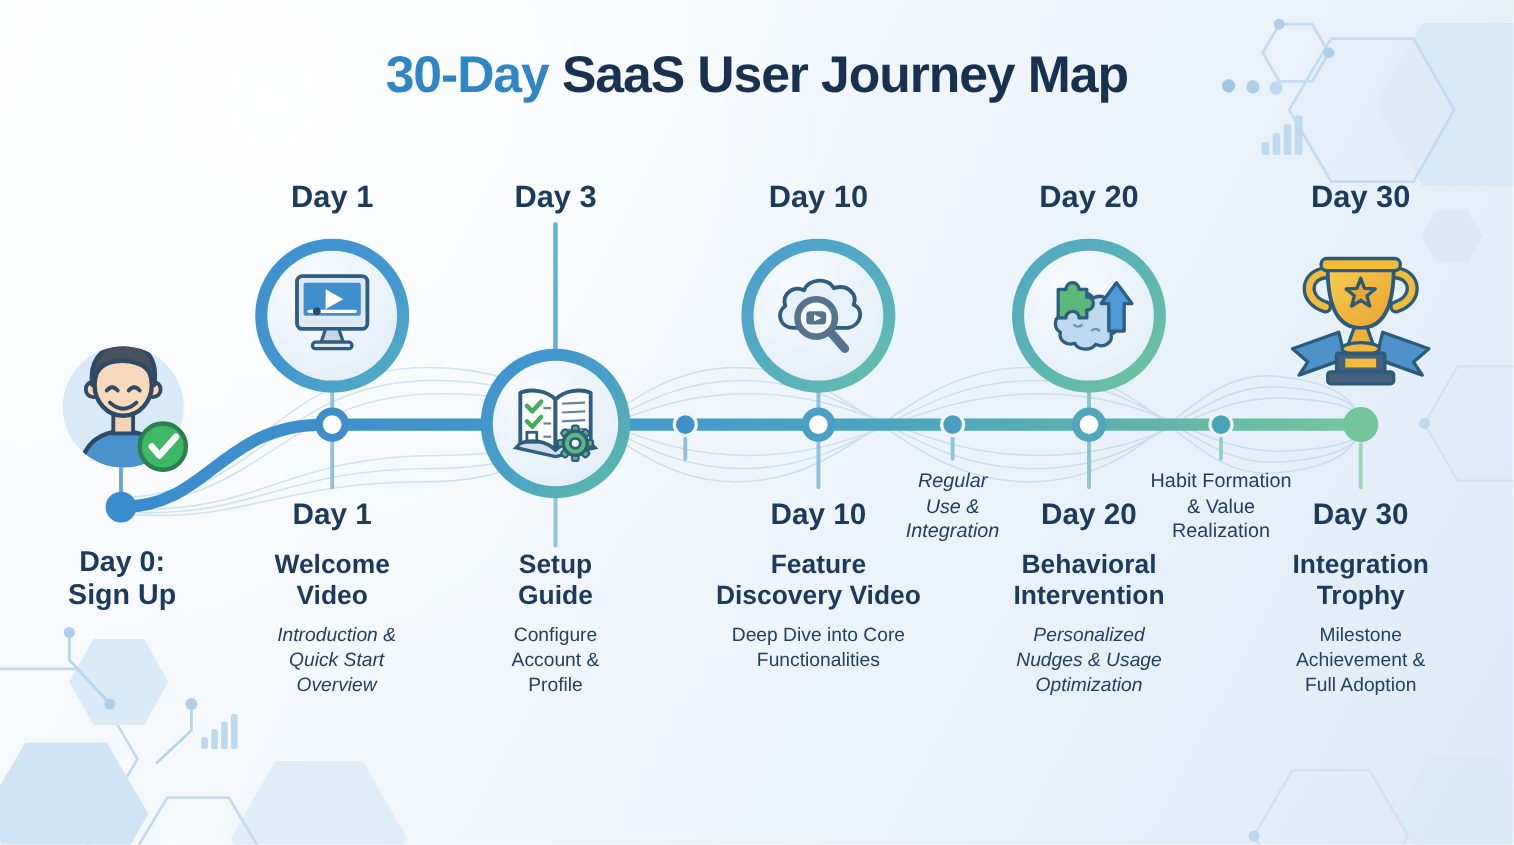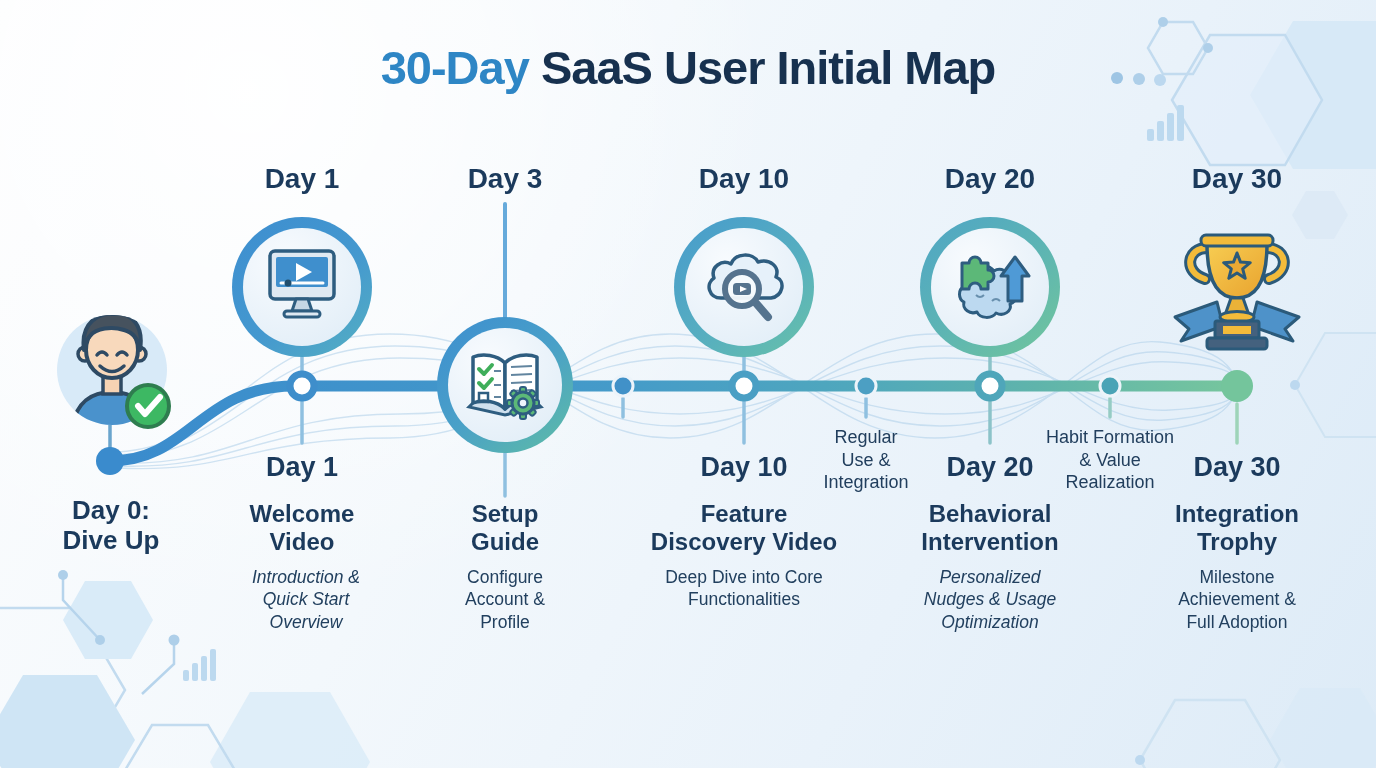--- a/index.html
+++ b/index.html
@@ -132,21 +132,21 @@
     <circle cx="302" cy="386" r="12" fill="#ffffff" stroke="#3e8ecb" stroke-width="7"></circle>
     <circle cx="623" cy="386" r="10" fill="#4191c8" stroke="#edf4fa" stroke-width="3"></circle>
     <circle cx="744" cy="386" r="12" fill="#ffffff" stroke="#4a9fc4" stroke-width="7"></circle>
     <circle cx="866" cy="386" r="10" fill="#4c9fc3" stroke="#edf4fa" stroke-width="3"></circle>
     <circle cx="990" cy="386" r="12" fill="#ffffff" stroke="#4fa6ba" stroke-width="7"></circle>
     <circle cx="1110" cy="386" r="10" fill="#4aa3b6" stroke="#edf4fa" stroke-width="3"></circle>
     <circle cx="1237" cy="386" r="16" fill="#74c59c"></circle>
   </svg>
 
   <div class="abs page-title">
-    <span class="hl">30-Day</span><span> SaaS User Initial Map</span>
+    <span class="hl">30-Day</span><span> SaaS User Journey Map</span>
   </div>
 
   <div class="abs day-top" style="left:222px;">Day 1</div>
   <div class="abs day-top" style="left:425px;">Day 3</div>
   <div class="abs day-top" style="left:664px;">Day 10</div>
   <div class="abs day-top" style="left:910px;">Day 20</div>
   <div class="abs day-top" style="left:1157px;">Day 30</div>
 
   <div class="abs" style="left:52px;top:300px;">
     <svg width="120" height="130" viewBox="0 0 120 130">
@@ -268,31 +268,31 @@
       <polygon points="70,31 73.5,40.1 83.3,40.7 75.7,46.9 78.2,56.3 70,51 61.8,56.3 64.3,46.9 56.7,40.7 66.5,40.1" fill="#e9a833" stroke="#2b5a7a" stroke-width="3" stroke-linejoin="round"></polygon>
       <rect x="34" y="13" width="72" height="11" rx="5" fill="#f3bb3a" stroke="#2b5a7a" stroke-width="3"></rect>
       <polygon points="64,76 76,76 82,93 58,93" fill="#eab238" stroke="#2b5a7a" stroke-width="3" stroke-linejoin="round"></polygon>
       <ellipse cx="70" cy="95" rx="17" ry="5.5" fill="#f3bb3a" stroke="#2b5a7a" stroke-width="3"></ellipse>
       <rect x="48" y="99" width="44" height="17" rx="2" fill="#44617e" stroke="#2b5a7a" stroke-width="3"></rect>
       <rect x="56" y="104" width="28" height="8" fill="#f3bb3a"></rect>
       <rect x="40" y="116" width="60" height="11" rx="3" fill="#44617e" stroke="#2b5a7a" stroke-width="3"></rect>
     </svg>
   </div>
 
-  <div class="abs phase-label" style="left:822px;width:88px;">Regular Use &amp; Integration</div>
+  <div class="abs phase-label" style="left:822px;width:88px;font-style:italic;">Regular Use &amp; Integration</div>
   <div class="abs phase-label" style="left:1044px;width:132px;">Habit Formation &amp; Value Realization</div>
 
   <div class="abs day-bottom" style="left:222px;">Day 1</div>
   <div class="abs day-bottom" style="left:664px;">Day 10</div>
   <div class="abs day-bottom" style="left:910px;">Day 20</div>
   <div class="abs day-bottom" style="left:1157px;">Day 30</div>
 
   <div class="abs day0-block">
     <div>Day 0:</div>
-    <div>Dive Up</div>
+    <div>Sign Up</div>
   </div>
 
   <div class="abs m-title" style="left:232px;width:140px;">Welcome Video</div>
   <div class="abs m-title" style="left:450px;width:110px;">Setup Guide</div>
   <div class="abs m-title" style="left:910px;width:160px;">Behavioral Intervention</div>
   <div class="abs m-title" style="left:649px;width:190px;">Feature Discovery Video</div>
   <div class="abs m-title" style="left:1157px;width:160px;">Integration Trophy</div>
 
   <div class="abs m-desc" style="left:236px;width:140px;font-style:italic;">Introduction &amp; Quick Start Overview</div>
   <div class="abs m-desc" style="left:450px;width:110px;">Configure Account &amp; Profile</div>

